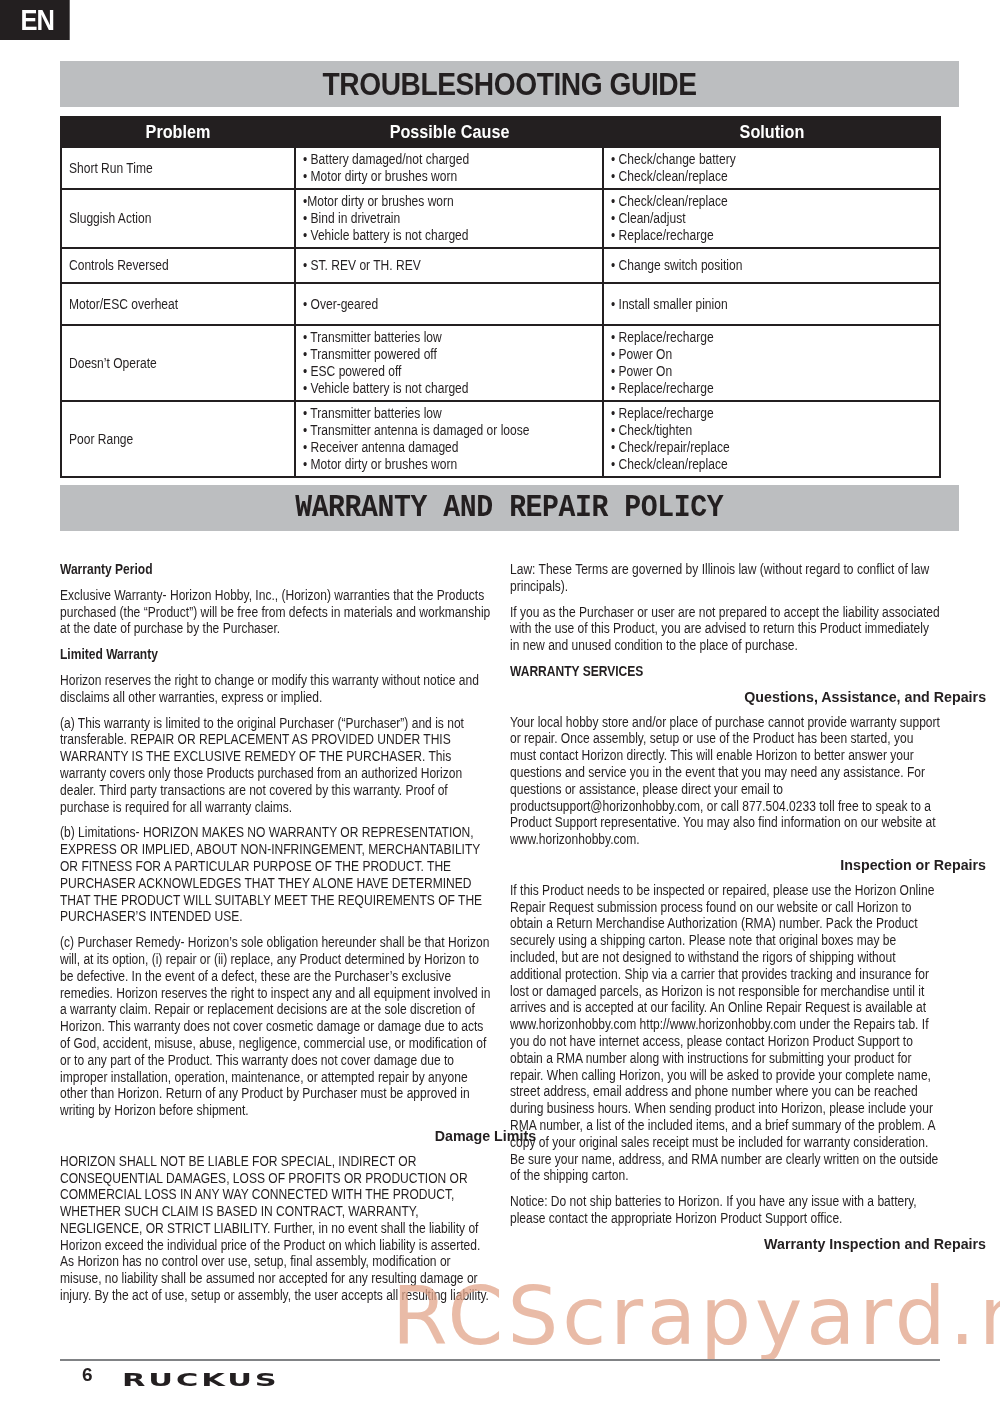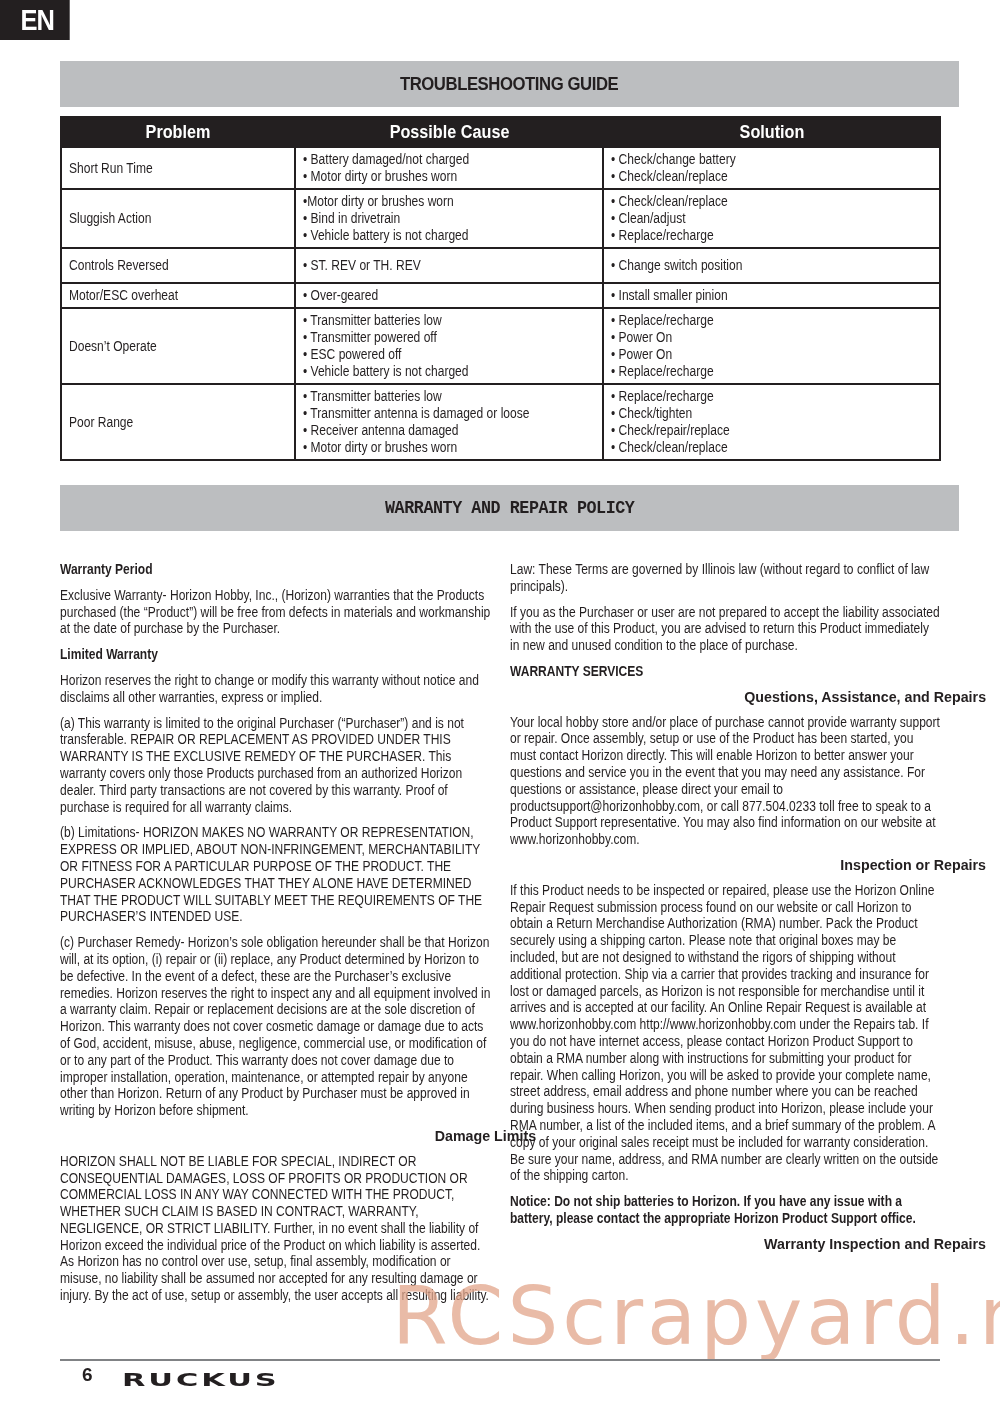--- a/index.html
+++ b/index.html
@@ -2,21 +2,21 @@
 <html><head>
 <meta charset="utf-8">
 <style>
   html, body { margin: 0; padding: 0; background: #ffffff; }
   body { width: 1000px; height: 1415px; position: relative; overflow: hidden;
          font-family: "Liberation Sans", sans-serif; color: #231f20; }
   .lang-tab { position: absolute; left: 0; top: 0; width: 82px; height: 40px; background: #231f20;
               color: #fff; font-weight: bold; font-size: 30px; line-height: 40px; padding-left: 24px; box-sizing: border-box;
               letter-spacing: -1px; transform: scaleX(0.85); transform-origin: left; }
   .section-bar { position: absolute; left: 60px; width: 899px; background: #bcbec0;
-                 text-align: center; font-weight: bold; font-size: 19px; color: #231f20; letter-spacing: -0.5px; }
+                 text-align: center; font-weight: bold; font-size: 32px; color: #231f20; letter-spacing: -0.5px; }
   .section-bar span { display: inline-block; transform: scaleX(0.88); }
   #ts-bar { top: 61px; height: 46px; line-height: 46px; }
   #wr-bar { top: 485px; height: 46px; line-height: 46px; font-family: Liberation Mono, monospace; }
   table.ts { position: absolute; left: 60px; top: 116px; width: 881px; border-collapse: collapse;
              font-size: 14px; }
   table.ts th { background: #231f20; color: #fff; font-weight: bold; font-size: 18px; height: 28px;
                 padding: 0; border: 2px solid #231f20; }
   table.ts th span { display: inline-block; transform: scaleX(0.9); }
   table.ts td { border: 2px solid #231f20; padding: 3px 7px; vertical-align: middle; line-height: 17px;
                 color: #231f20; }
@@ -81,21 +81,21 @@
         <span class="cond">• Check/clean/replace</span><br>
         <span class="cond">• Clean/adjust</span><br>
         <span class="cond">• Replace/recharge</span>
       </td>
     </tr>
     <tr style="height:35px">
       <td><span class="cond">Controls Reversed</span></td>
       <td><span class="cond">• ST. REV or TH. REV</span></td>
       <td><span class="cond">• Change switch position</span></td>
     </tr>
-    <tr style="height:25px">
+    <tr style="height:42px">
       <td><span class="cond">Motor/ESC overheat</span></td>
       <td><span class="cond">• Over-geared</span></td>
       <td><span class="cond">• Install smaller pinion</span></td>
     </tr>
     <tr style="height:76px">
       <td><span class="cond">Doesn’t Operate</span></td>
       <td>
         <span class="cond">• Transmitter batteries low</span><br>
         <span class="cond">• Transmitter powered off</span><br>
         <span class="cond">• ESC powered off</span><br>
@@ -175,21 +175,21 @@
     </div>
   <p>
       <span class="cond">Your local hobby store and/or place of purchase cannot provide warranty support or repair. Once assembly, setup or use of the Product has been started, you must contact Horizon directly. This will enable Horizon to better answer your questions and service you in the event that you may need any assistance. For questions or assistance, please direct your email to productsupport@horizonhobby.com, or call 877.504.0233 toll free to speak to a Product Support representative. You may also find information on our website at www.horizonhobby.com.</span>
     </p>
   <div class="h-sub">
       <span class="cond">Inspection or Repairs</span>
     </div>
   <p>
       <span class="cond">If this Product needs to be inspected or repaired, please use the Horizon Online Repair Request submission process found on our website or call Horizon to obtain a Return Merchandise Authorization (RMA) number. Pack the Product securely using a shipping carton. Please note that original boxes may be included, but are not designed to withstand the rigors of shipping without additional protection. Ship via a carrier that provides tracking and insurance for lost or damaged parcels, as Horizon is not responsible for merchandise until it arrives and is accepted at our facility. An Online Repair Request is available at www.horizonhobby.com http://www.horizonhobby.com under the Repairs tab. If you do not have internet access, please contact Horizon Product Support to obtain a RMA number along with instructions for submitting your product for repair. When calling Horizon, you will be asked to provide your complete name, street address, email address and phone number where you can be reached during business hours. When sending product into Horizon, please include your RMA number, a list of the included items, and a brief summary of the problem.  A copy of your original sales receipt must be included for warranty consideration. Be sure your name, address, and RMA number are clearly written on the outside of the shipping carton.</span>
     </p>
-  <p style="font-weight:bold">
+  <p style="font-weight:normal">
       <span class="cond">Notice: Do not ship batteries to Horizon. If you have any issue with a battery, please contact the appropriate Horizon Product Support office.</span>
     </p>
   <div class="h-sub">
       <span class="cond">Warranty Inspection and Repairs</span>
     </div>
 </div>
 
 <div class="watermark">RCScrapyard.net</div>
 
 <div class="footer-rule"></div>

